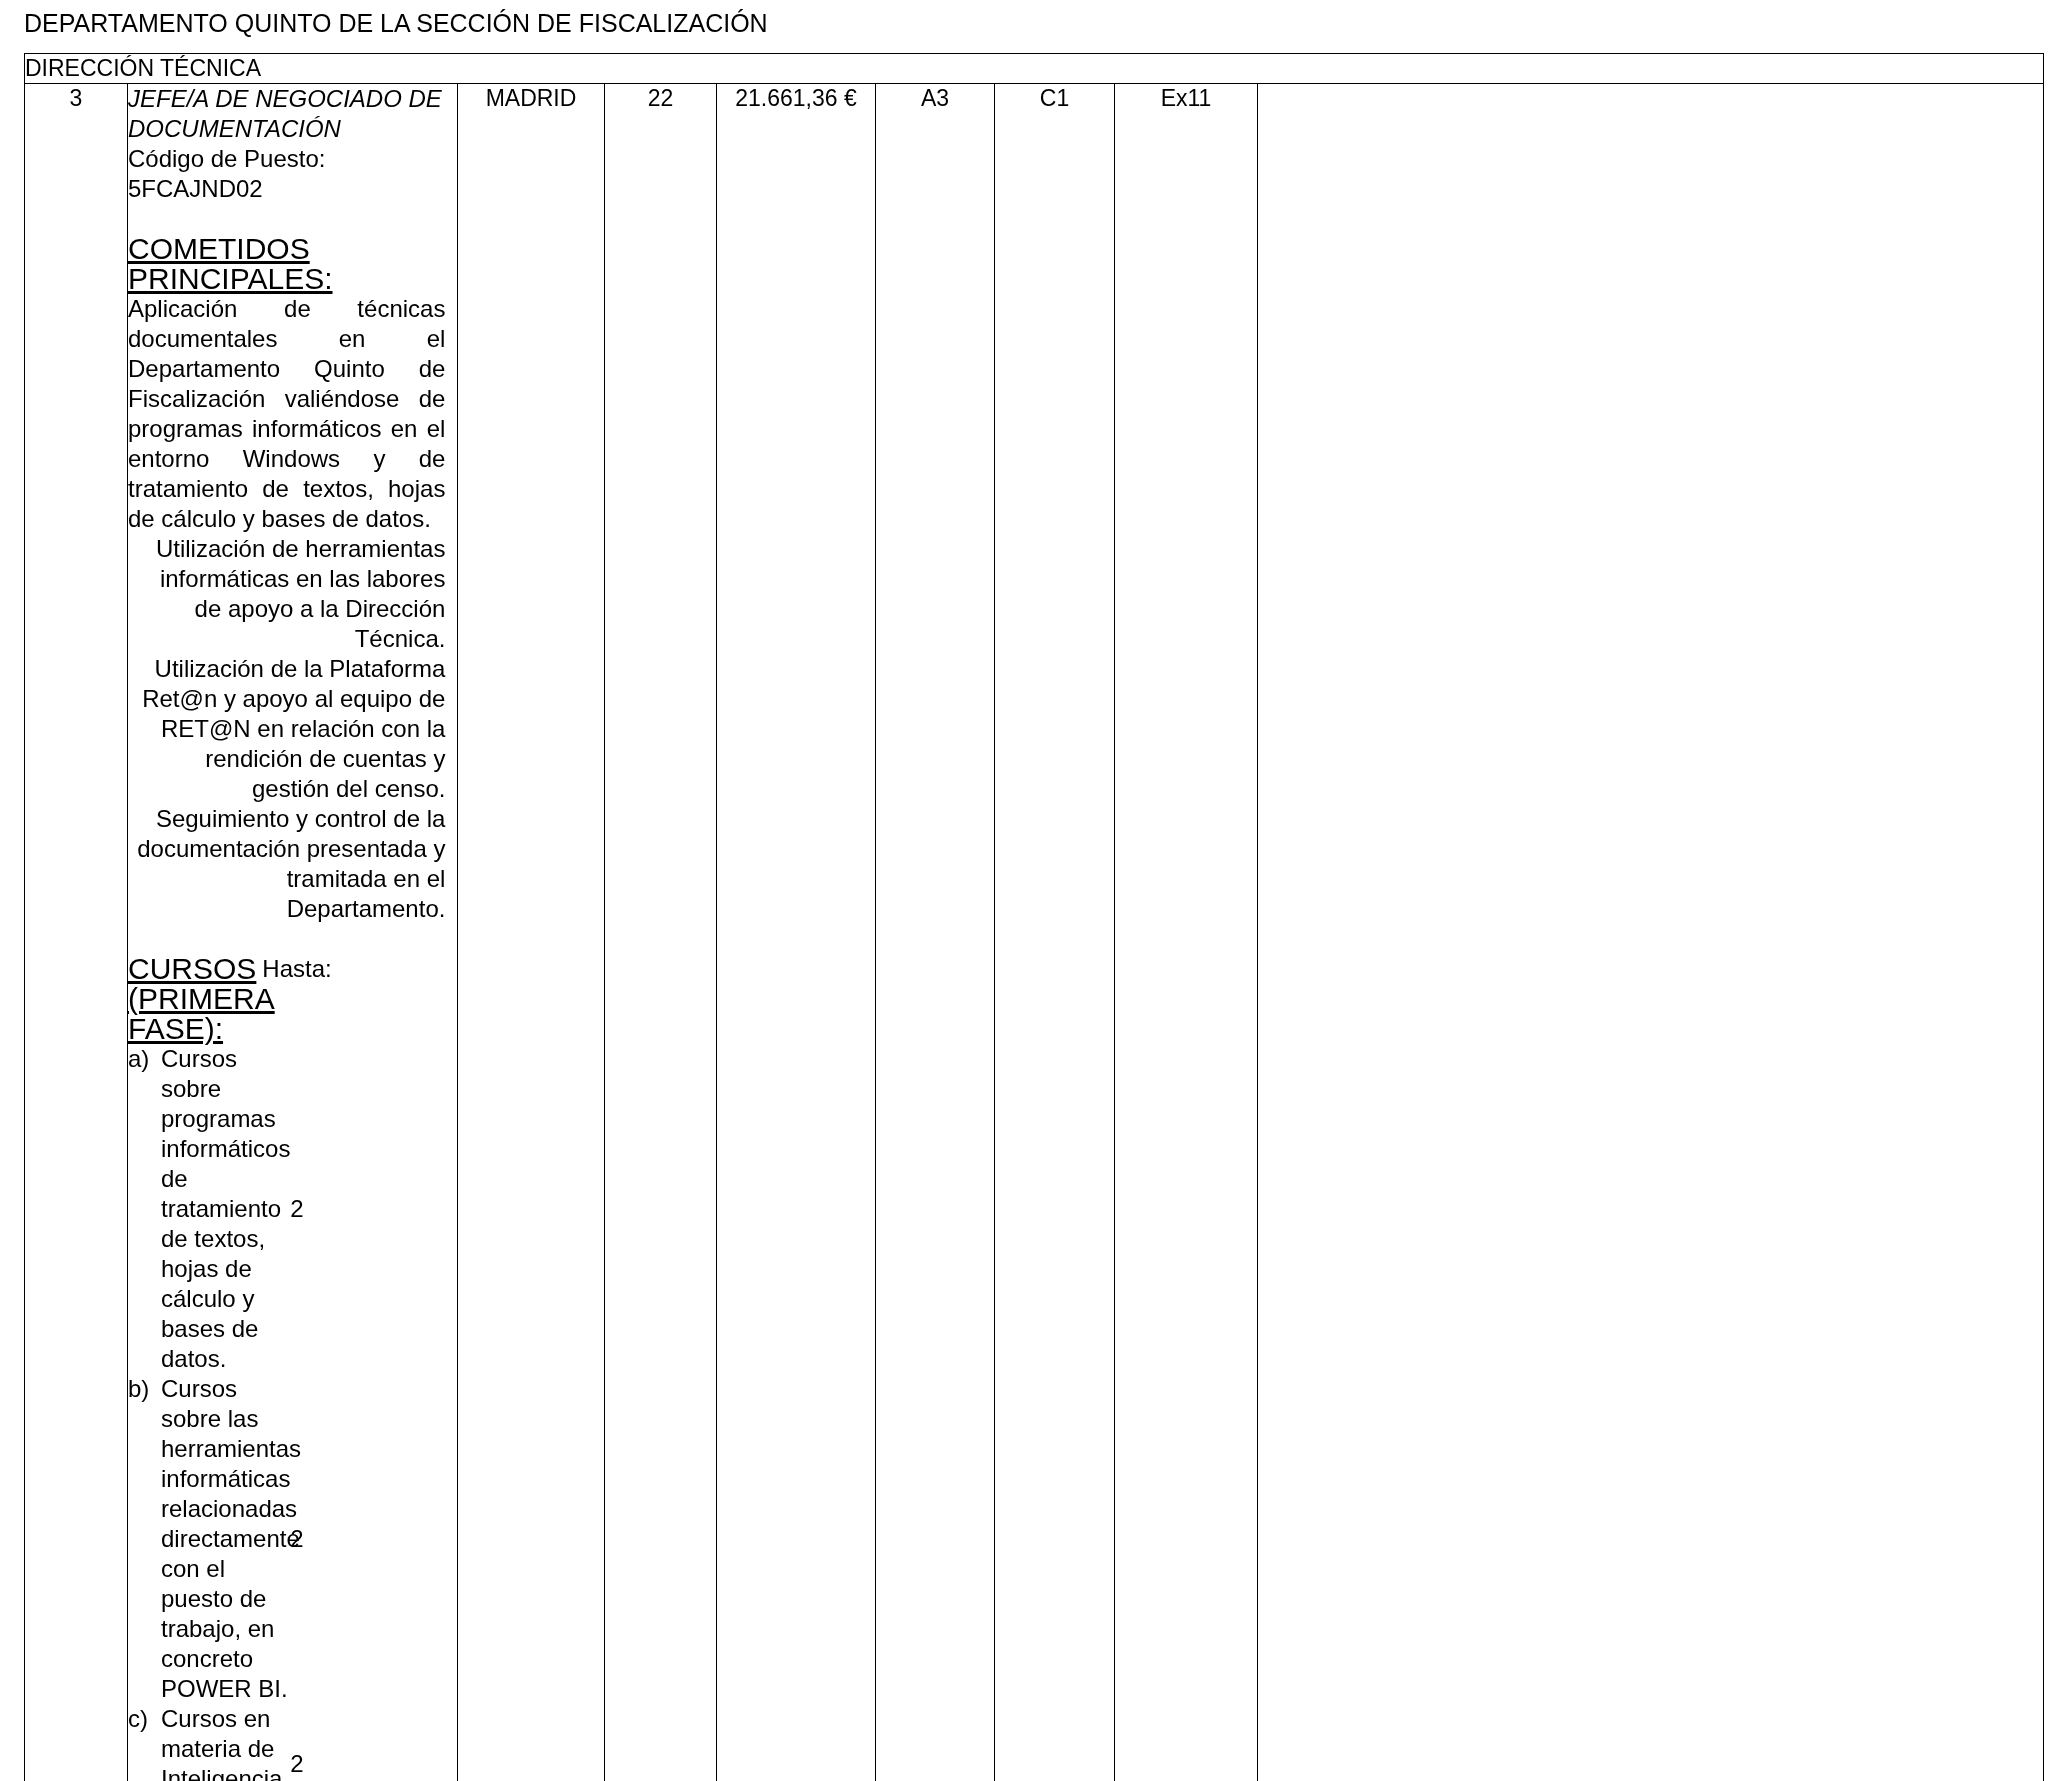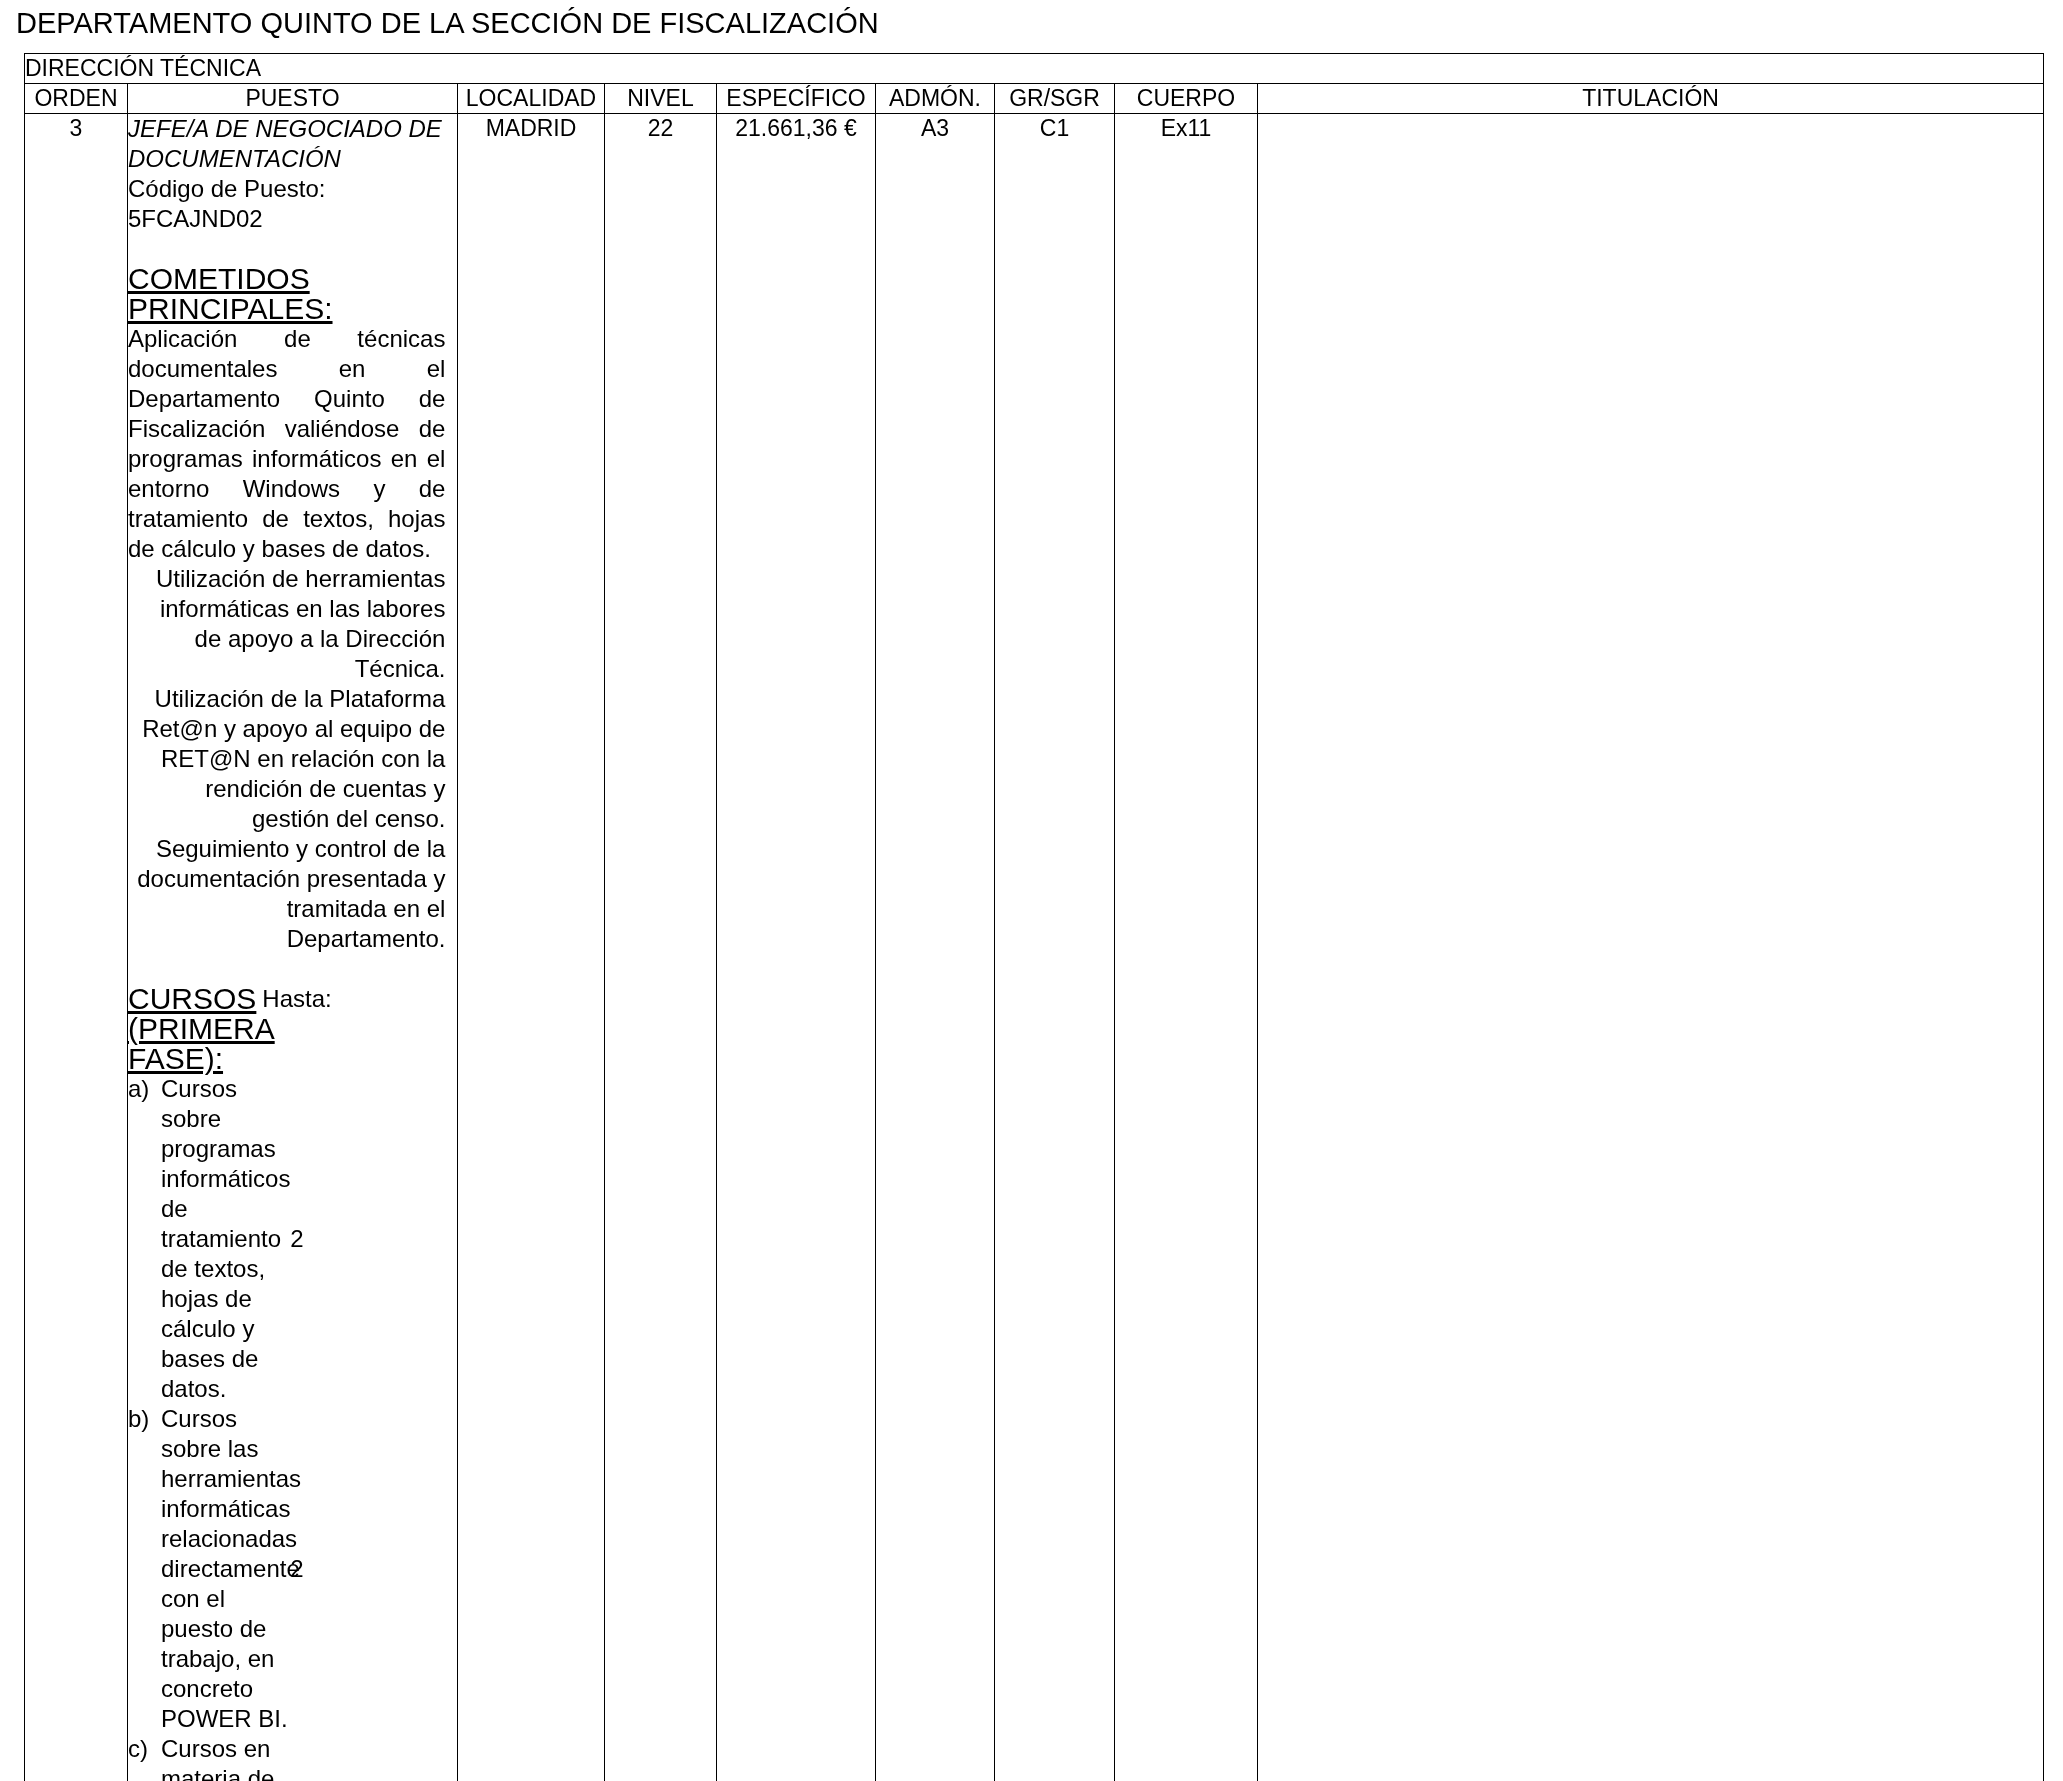--- a/index.html
+++ b/index.html
@@ -15,23 +15,23 @@
     -webkit-font-smoothing: antialiased;
   }
   .page {
     position: relative;
     width: 2063px;
     height: 1782px;
     box-sizing: border-box;
   }
   .doc-title {
     position: absolute;
-    left: 16px;
+    left: 24px;
     top: 7.8px;
-    font-size: 29px;
+    font-size: 25px;
     line-height: 31px;
     white-space: nowrap;
   }
   table.grid {
     position: absolute;
     left: 24px;
     top: 53px;
     width: 2018px;
     border-collapse: collapse;
     table-layout: fixed;
@@ -163,31 +163,20 @@
         <col class="c-grsgr">
         <col class="c-cuerpo">
         <col class="c-titulacion">
     </colgroup>
     <tbody>
 
       <tr>
         <td class="section-head" colspan="9">DIRECCIÓN TÉCNICA</td>
       </tr>
 
-      <tr>
-        <td class="colhead">ORDEN</td>
-        <td class="colhead">PUESTO</td>
-        <td class="colhead">LOCALIDAD</td>
-        <td class="colhead">NIVEL</td>
-        <td class="colhead">ESPECÍFICO</td>
-        <td class="colhead">ADMÓN.</td>
-        <td class="colhead">GR/SGR</td>
-        <td class="colhead">CUERPO</td>
-        <td class="colhead">TITULACIÓN</td>
-      </tr>
 
       <tr>
         <td class="cell-orden">3</td>
         <td class="cell-body">
           <div class="post-title">JEFE/A DE NEGOCIADO DE DOCUMENTACIÓN</div>
           <div class="post-code">Código de Puesto: 5FCAJND02</div>
           <div class="blockgap"></div>
           <div class="sec-label">COMETIDOS PRINCIPALES:</div>
           <div class="para">Aplicación de técnicas documentales en el Departamento Quinto de Fiscalización valiéndose de programas informáticos en el entorno Windows y de tratamiento de textos, hojas de cálculo y bases de datos.</div>
           <div class="para nojust">Utilización de herramientas informáticas en las labores de apoyo a la Dirección Técnica.</div>

